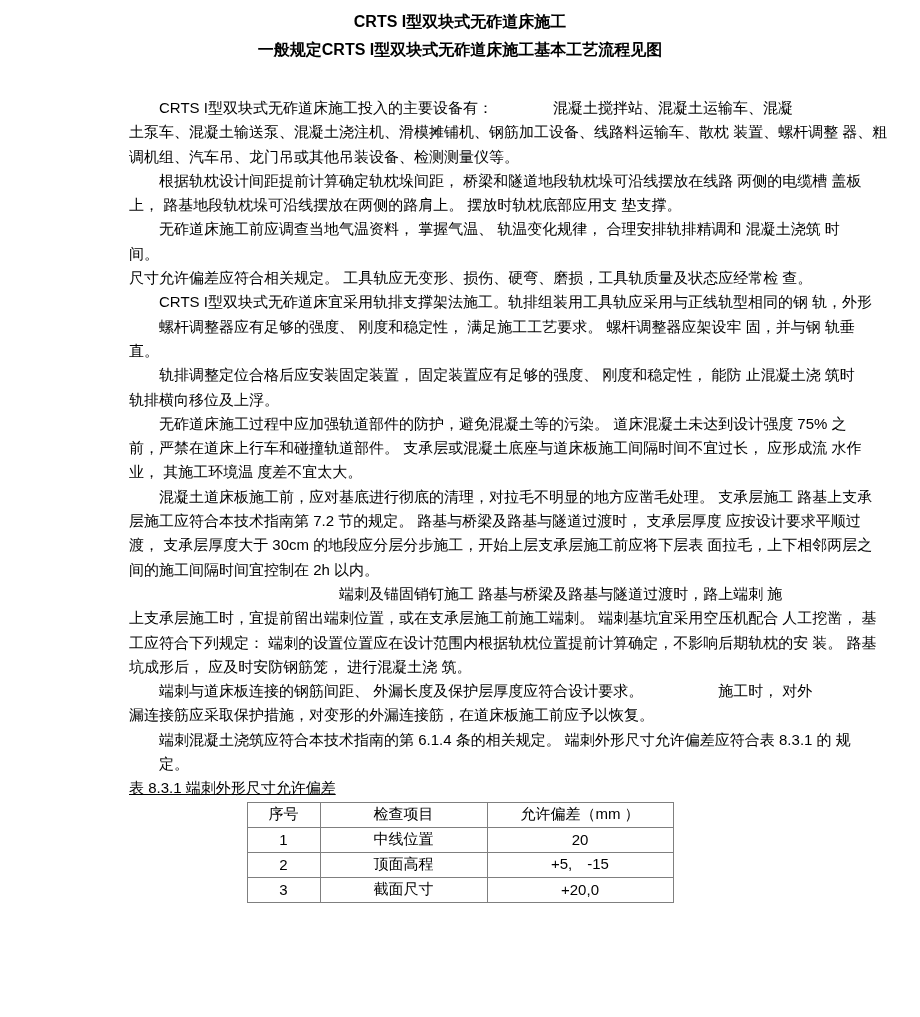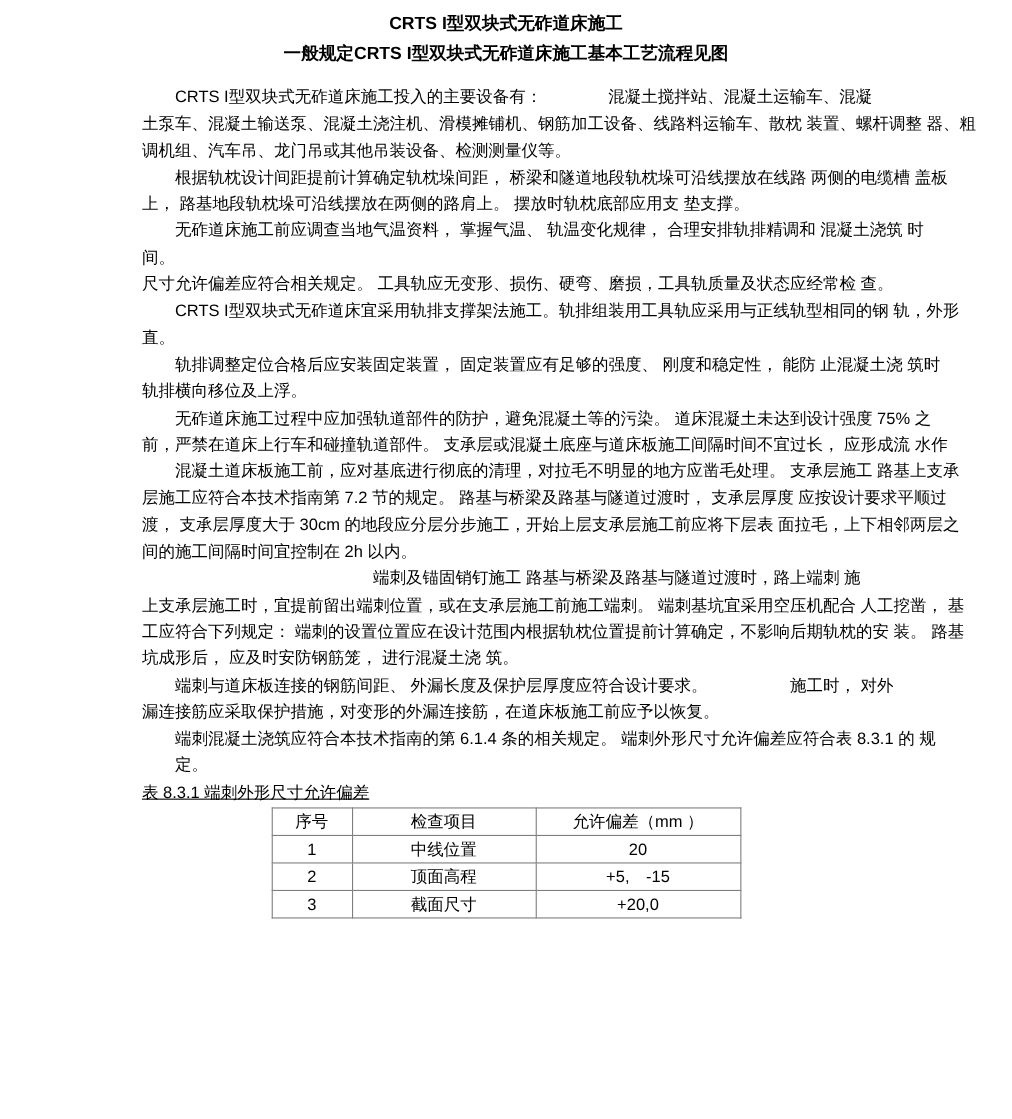--- a/index.html
+++ b/index.html
@@ -21,21 +21,21 @@
   }
   .title-line {
     margin: 0;
     text-align: center;
     font-size: 16px;
     font-weight: 700;
     line-height: 28px;
     white-space: pre;
   }
   .body-lines {
-    margin-top: 13px;
+    margin-top: 32px;
   }
   .body-line {
     font-size: 15px;
     line-height: 24.3px;
     height: 24.3px;
     white-space: pre;
     overflow: visible;
   }
   .table-caption {
     font-size: 15px;
@@ -74,25 +74,27 @@
   <div class="body-lines" id="body-lines">
       <div class="body-line">　　CRTS I型双块式无砟道床施工投入的主要设备有：　　　　混凝土搅拌站、混凝土运输车、混凝</div>
       <div class="body-line">土泵车、混凝土输送泵、混凝土浇注机、滑模摊铺机、钢筋加工设备、线路料运输车、散枕 装置、螺杆调整 器、粗</div>
       <div class="body-line">调机组、汽车吊、龙门吊或其他吊装设备、检测测量仪等。</div>
       <div class="body-line">　　根据轨枕设计间距提前计算确定轨枕垛间距， 桥梁和隧道地段轨枕垛可沿线摆放在线路 两侧的电缆槽 盖板</div>
       <div class="body-line">上， 路基地段轨枕垛可沿线摆放在两侧的路肩上。 摆放时轨枕底部应用支 垫支撑。</div>
       <div class="body-line">　　无砟道床施工前应调查当地气温资料， 掌握气温、 轨温变化规律， 合理安排轨排精调和 混凝土浇筑 时</div>
       <div class="body-line">间。</div>
       <div class="body-line">尺寸允许偏差应符合相关规定。 工具轨应无变形、损伤、硬弯、磨损，工具轨质量及状态应经常检 查。</div>
       <div class="body-line">　　CRTS I型双块式无砟道床宜采用轨排支撑架法施工。轨排组装用工具轨应采用与正线轨型相同的钢 轨，外形</div>
+      <div class="body-line">　　螺杆调整器应有足够的强度、 刚度和稳定性， 满足施工工艺要求。 螺杆调整器应架设牢 固，并与钢 轨垂</div>
       <div class="body-line">直。</div>
       <div class="body-line">　　轨排调整定位合格后应安装固定装置， 固定装置应有足够的强度、 刚度和稳定性， 能防 止混凝土浇 筑时</div>
       <div class="body-line">轨排横向移位及上浮。</div>
       <div class="body-line">　　无砟道床施工过程中应加强轨道部件的防护，避免混凝土等的污染。 道床混凝土未达到设计强度 75% 之</div>
       <div class="body-line">前，严禁在道床上行车和碰撞轨道部件。 支承层或混凝土底座与道床板施工间隔时间不宜过长， 应形成流 水作</div>
+      <div class="body-line">业， 其施工环境温 度差不宜太大。</div>
       <div class="body-line">　　混凝土道床板施工前，应对基底进行彻底的清理，对拉毛不明显的地方应凿毛处理。 支承层施工 路基上支承</div>
       <div class="body-line">层施工应符合本技术指南第 7.2 节的规定。 路基与桥梁及路基与隧道过渡时， 支承层厚度 应按设计要求平顺过</div>
       <div class="body-line">渡， 支承层厚度大于 30cm 的地段应分层分步施工，开始上层支承层施工前应将下层表 面拉毛，上下相邻两层之</div>
       <div class="body-line">间的施工间隔时间宜控制在 2h 以内。</div>
       <div class="body-line">　　　　　　　　　　　　　　端刺及锚固销钉施工 路基与桥梁及路基与隧道过渡时，路上端刺 施</div>
       <div class="body-line">上支承层施工时，宜提前留出端刺位置，或在支承层施工前施工端刺。 端刺基坑宜采用空压机配合 人工挖凿， 基</div>
       <div class="body-line">工应符合下列规定： 端刺的设置位置应在设计范围内根据轨枕位置提前计算确定，不影响后期轨枕的安 装。 路基</div>
       <div class="body-line">坑成形后， 应及时安防钢筋笼， 进行混凝土浇 筑。</div>
       <div class="body-line">　　端刺与道床板连接的钢筋间距、 外漏长度及保护层厚度应符合设计要求。　　　　　施工时， 对外</div>
       <div class="body-line">漏连接筋应采取保护措施，对变形的外漏连接筋，在道床板施工前应予以恢复。</div>

